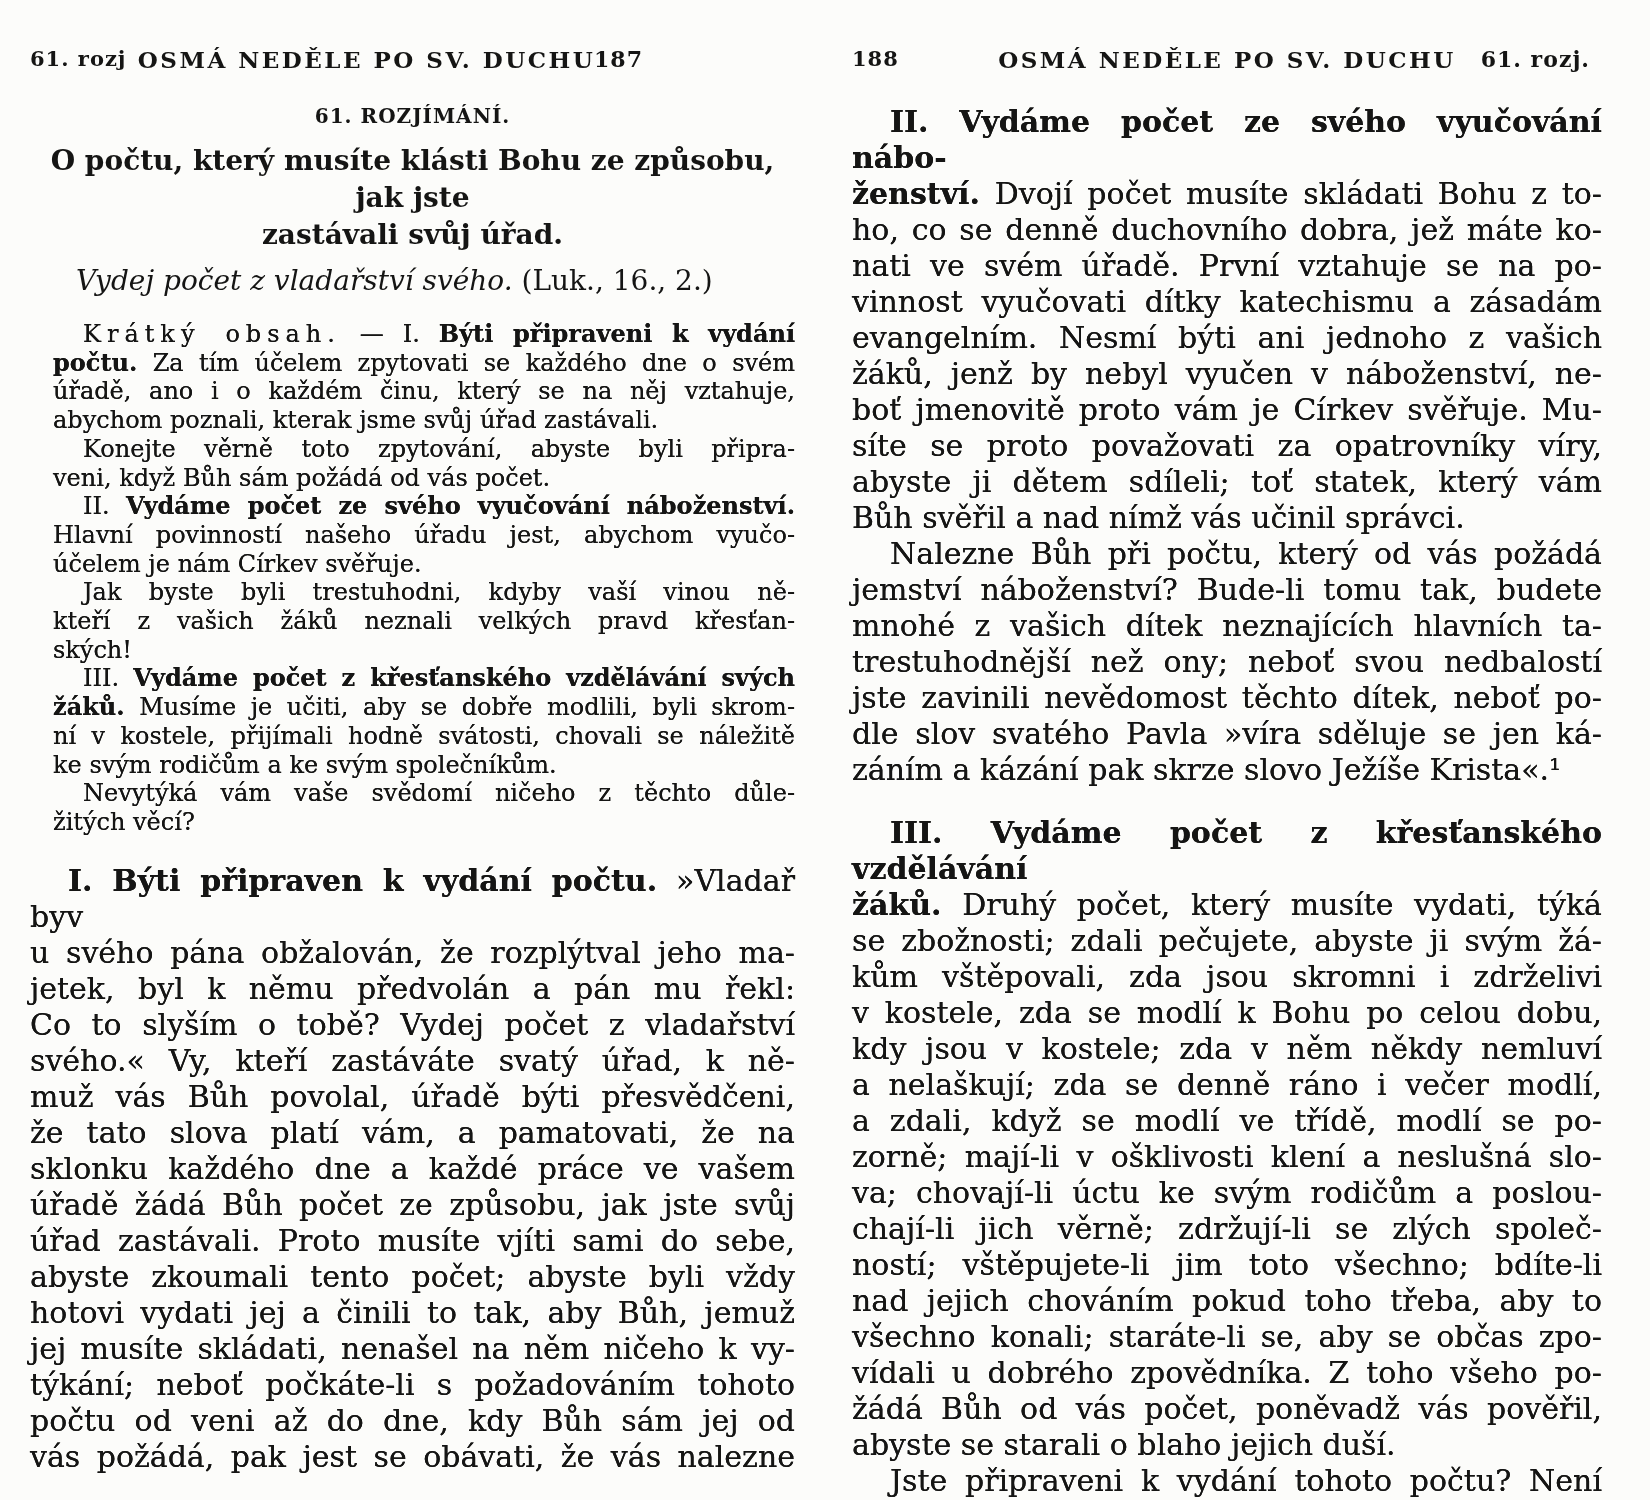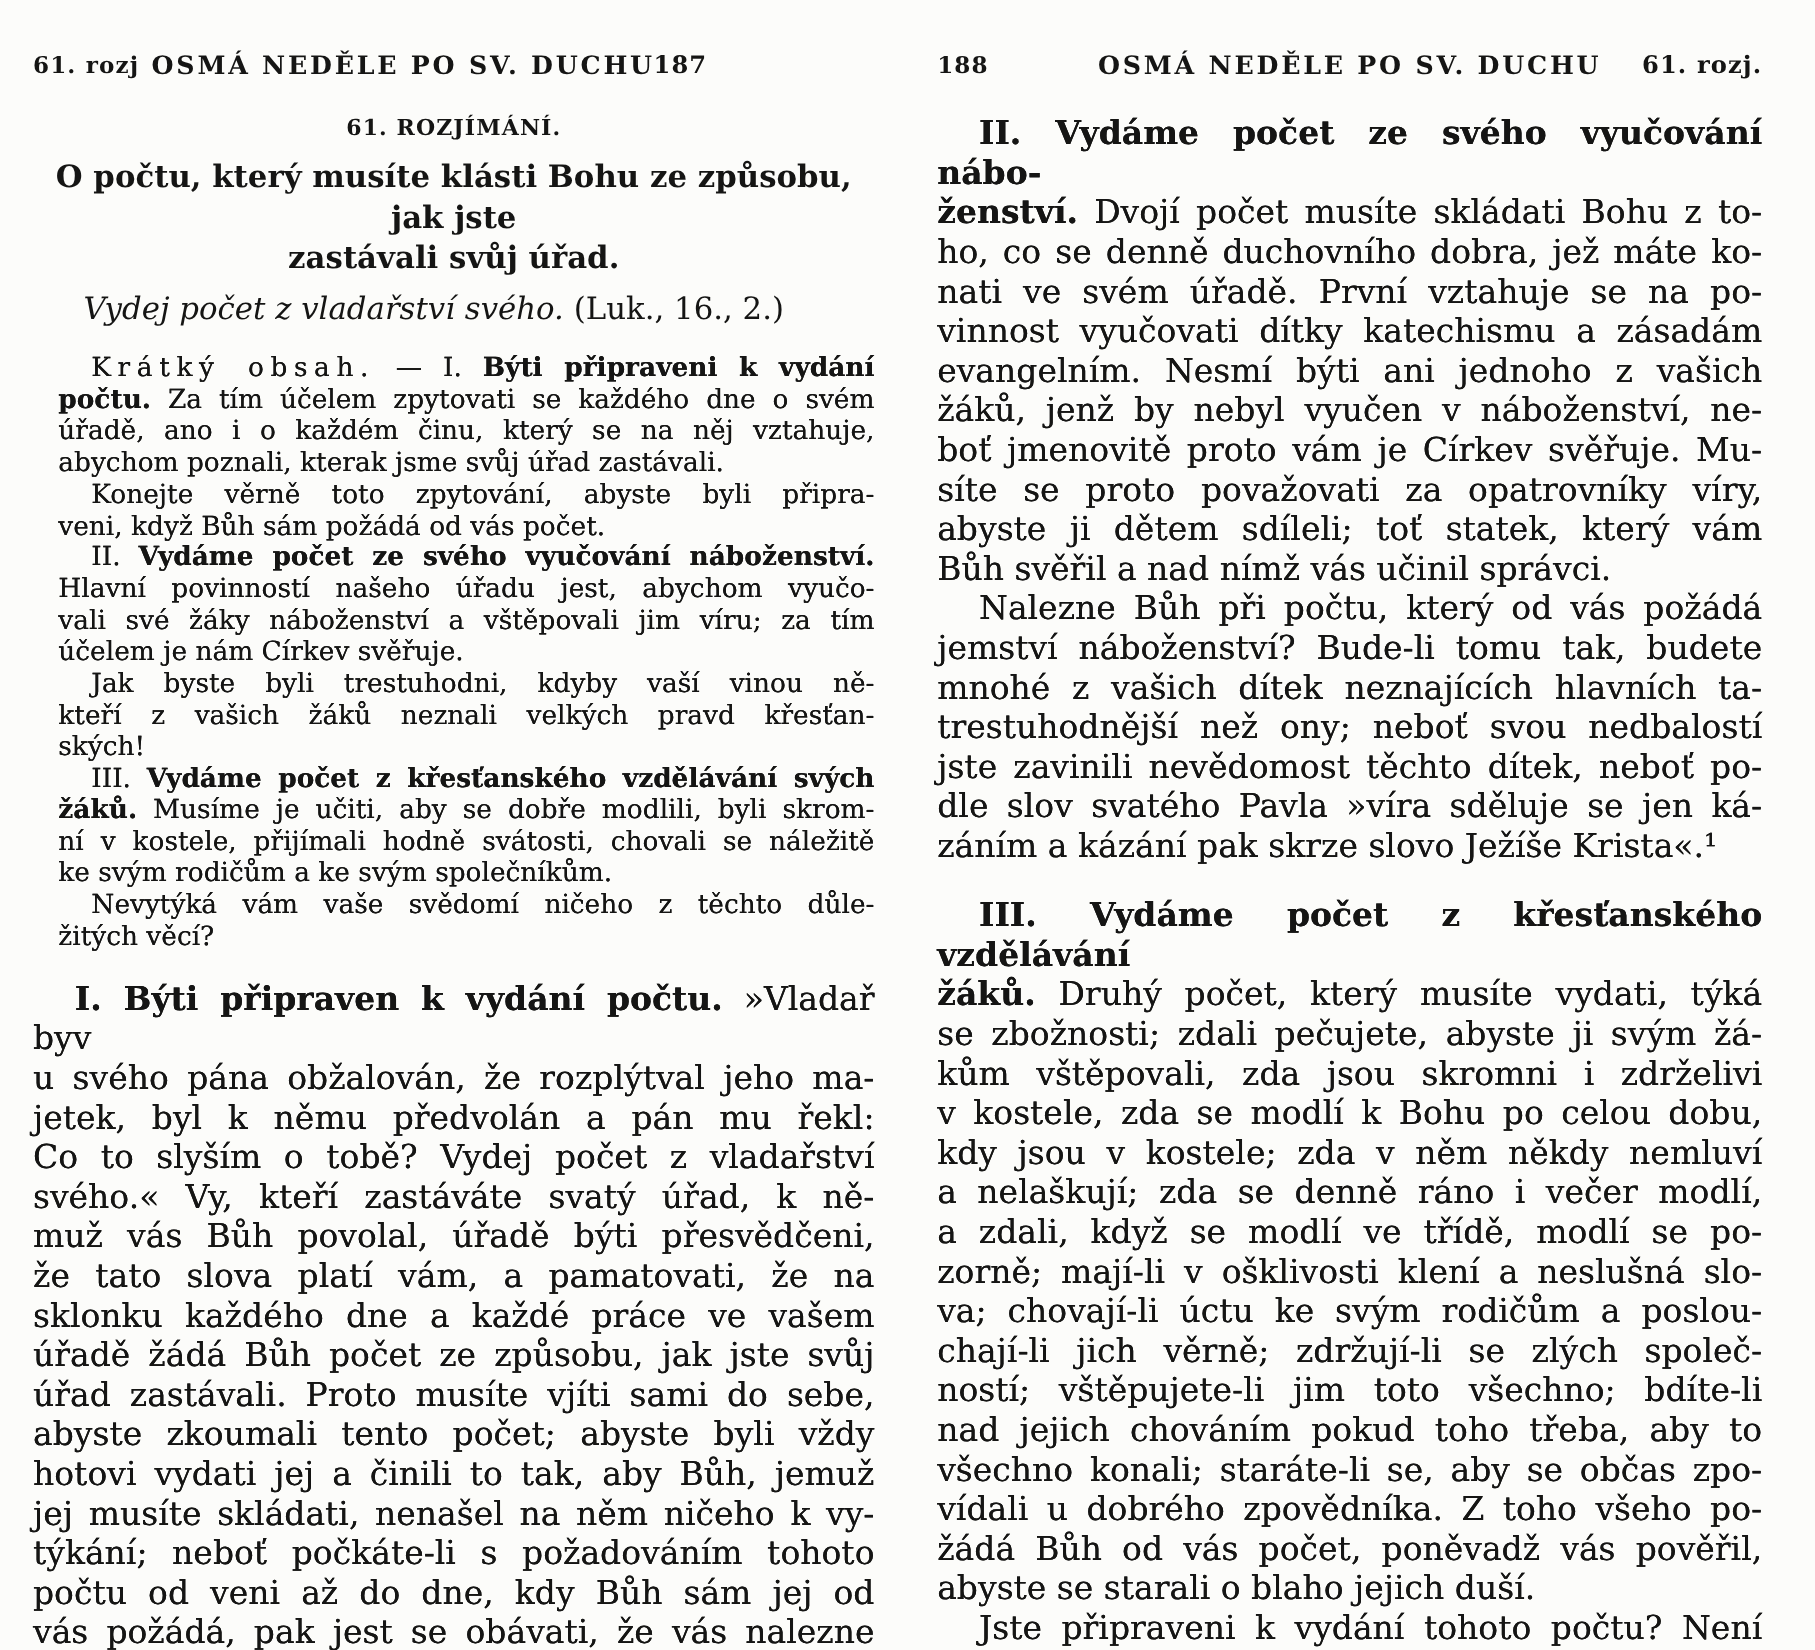--- a/index.html
+++ b/index.html
@@ -11,21 +11,21 @@
   }
   .spread{display:flex;width:1650px;height:1500px;}
   .page{position:relative;box-sizing:border-box;width:825px;}
   .page-left{padding:46px 30px 0 30px;}   
   .page-right{padding:46px 48px 0 27px;}  
 
   .running-header{position:relative;height:32px;font-weight:bold;}
   .rh-left{position:absolute;left:0;top:0;font-size:21px;letter-spacing:1px;}
   .rh-center{position:absolute;left:50%;top:0;transform:translateX(-50%);
              font-size:23px;letter-spacing:2.5px;white-space:nowrap;}
-  .rh-right{position:absolute;right:0;top:0;font-size:22px;letter-spacing:1px;}
+  .rh-right{position:absolute;right:12px;top:0;font-size:22px;letter-spacing:1px;}
   .page-left .rh-right{right:152px;}
   .page-left .rh-center{left:44%;}
 
   .title{text-align:center;font-size:20px;font-weight:bold;
          margin:26px 0 0;letter-spacing:1px;}
   .subtitle{text-align:center;font-size:28px;font-weight:bold;
             margin:14px 0 0;line-height:37px;white-space:pre-line;}
   .epigraph{font-size:28px;margin:10px 0 0;padding-left:46px;line-height:36px;}
   .epigraph em{font-style:italic;}
 
@@ -65,21 +65,20 @@
           <div class="line">úřadě, ano i o každém činu, který se na něj vztahuje,</div>
           <div class="line line-end">abychom poznali, kterak jsme svůj úřad zastávali.</div>
         </div>
         <div class="para">
           <div class="line line-indent">Konejte věrně toto zpytování, abyste byli připra-</div>
           <div class="line line-end">veni, když Bůh sám požádá od vás počet.</div>
         </div>
         <div class="para">
           <div class="line line-indent">II. <b>Vydáme počet ze svého vyučování náboženství.</b></div>
           <div class="line">Hlavní povinností našeho úřadu jest, abychom vyučo-</div>
-          <div class="line">vali své žáky náboženství a vštěpovali jim víru; za tím</div>
           <div class="line line-end">účelem je nám Církev svěřuje.</div>
         </div>
         <div class="para">
           <div class="line line-indent">Jak byste byli trestuhodni, kdyby vaší vinou ně-</div>
           <div class="line">kteří z vašich žáků neznali velkých pravd křesťan-</div>
           <div class="line line-end">ských!</div>
         </div>
         <div class="para">
           <div class="line line-indent">III. <b>Vydáme počet z křesťanského vzdělávání svých</b></div>
           <div class="line"><b>žáků.</b> Musíme je učiti, aby se dobře modlili, byli skrom-</div>

